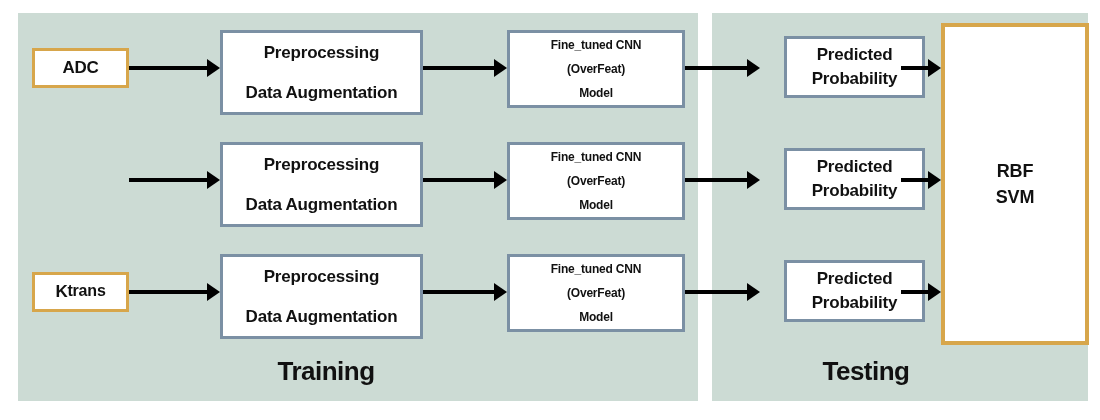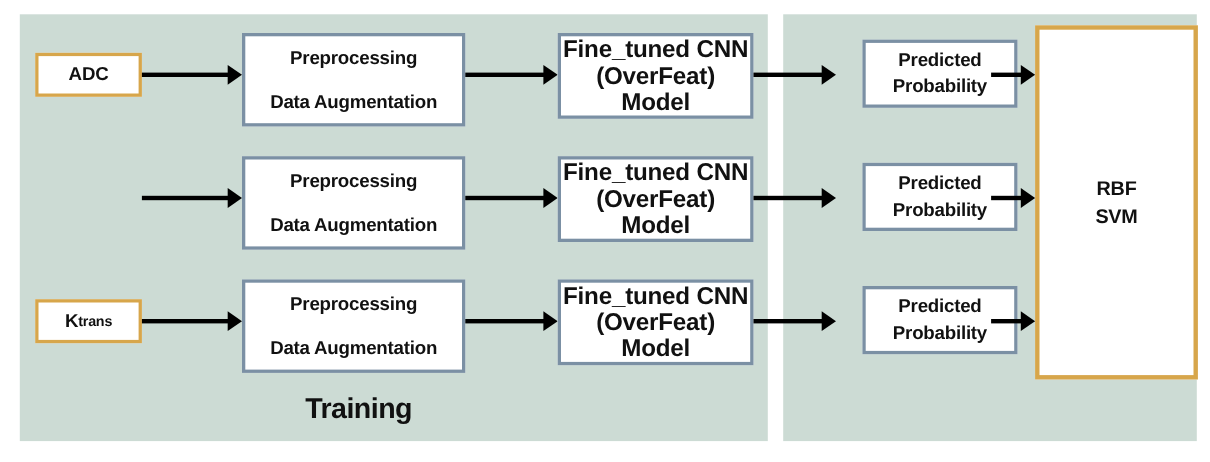--- a/index.html
+++ b/index.html
@@ -9,27 +9,27 @@
   .panel{position:absolute;top:13px;height:388px;background:var(--panel-bg,#ccdbd4);}
   .panel-training{left:18px;width:680px;}
   .panel-testing{left:712px;width:376px;}
 
   .box{position:absolute;background:var(--box-bg,#ffffff);box-sizing:border-box;
        display:flex;flex-direction:column;align-items:center;justify-content:center;
        font-weight:bold;color:var(--text,#111111);text-align:center;letter-spacing:-0.2px;}
   .box .line{white-space:nowrap;}
 
   .input{border:3px solid var(--gold,#d7a64b);left:32px;width:97px;height:40px;font-size:17px;flex-direction:row;}
-  .input sup{font-size:13px;position:relative;top:-1px;font-weight:bold;}
+  .input sup{font-size:16px;position:relative;top:-1px;font-weight:bold;}
   .input.r1{top:48px}.input.r2{top:160px}.input.r3{top:272px}
 
   .prep{border:3px solid var(--slate,#7b90a4);left:220px;width:203px;height:85px;font-size:17px;line-height:20px;gap:20px;}
   .prep.r1{top:30px}.prep.r2{top:142px}.prep.r3{top:254px}
 
-  .cnn{border:3px solid var(--slate,#7b90a4);left:507px;width:178px;height:78px;font-size:22px;line-height:24px;}
+  .cnn{border:3px solid var(--slate,#7b90a4);left:507px;width:178px;height:78px;font-size:12px;line-height:24px;}
   .cnn.r1{top:30px}.cnn.r2{top:142px}.cnn.r3{top:254px}
 
   .pred{border:3px solid var(--slate,#7b90a4);left:784px;width:141px;height:62px;font-size:17px;line-height:24px;}
   .pred.r1{top:36px}.pred.r2{top:148px}.pred.r3{top:260px}
 
   .rbf{border:4px solid var(--gold,#d7a64b);left:941px;top:23px;width:148px;height:322px;font-size:18px;line-height:26px;}
 
   .arrow{position:absolute;height:18px;}
   .arrow .shaft{position:absolute;left:0;right:11px;top:7px;height:4px;background:var(--arrow,#000);}
   .arrow .head{position:absolute;right:0;top:0;width:0;height:0;
@@ -148,14 +148,15 @@
       <i class="shaft"></i>
       <i class="head"></i>
     </div>
 
   <div class="box rbf">
     <div class="line">RBF</div>
     <div class="line">SVM</div>
   </div>
 
   <div class="section-label label-training">Training</div>
+  <div class="section-label label-testing">Testing</div>
 
 </div>
 
 </body></html>

